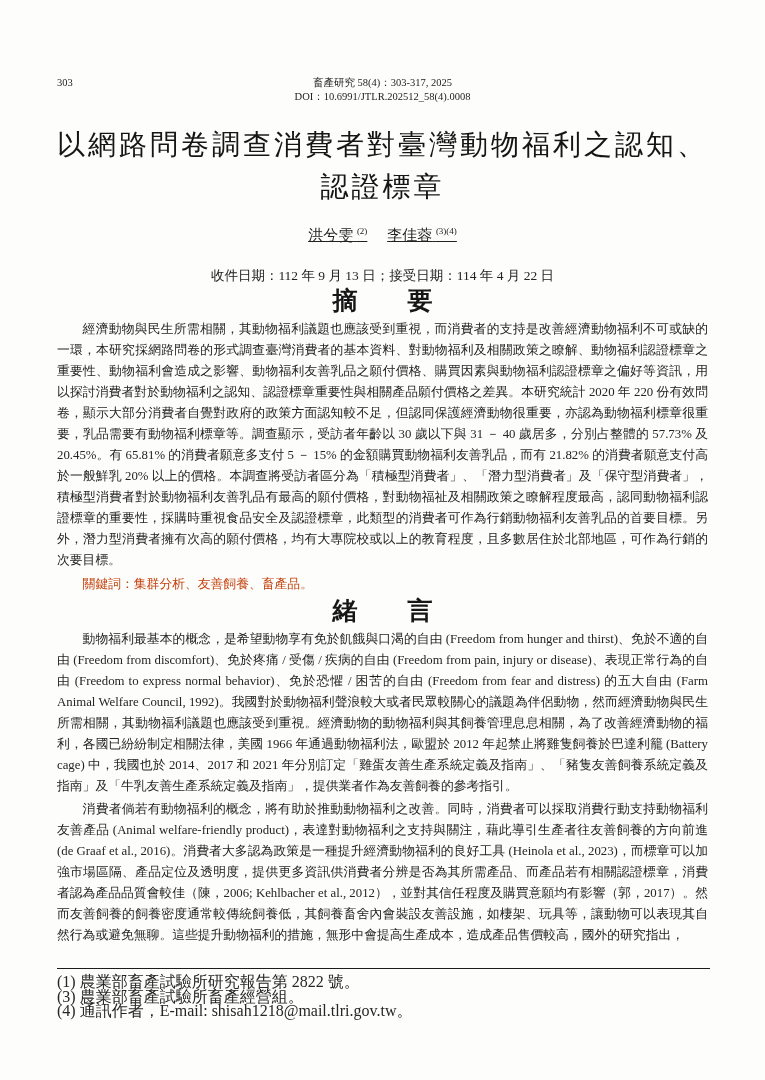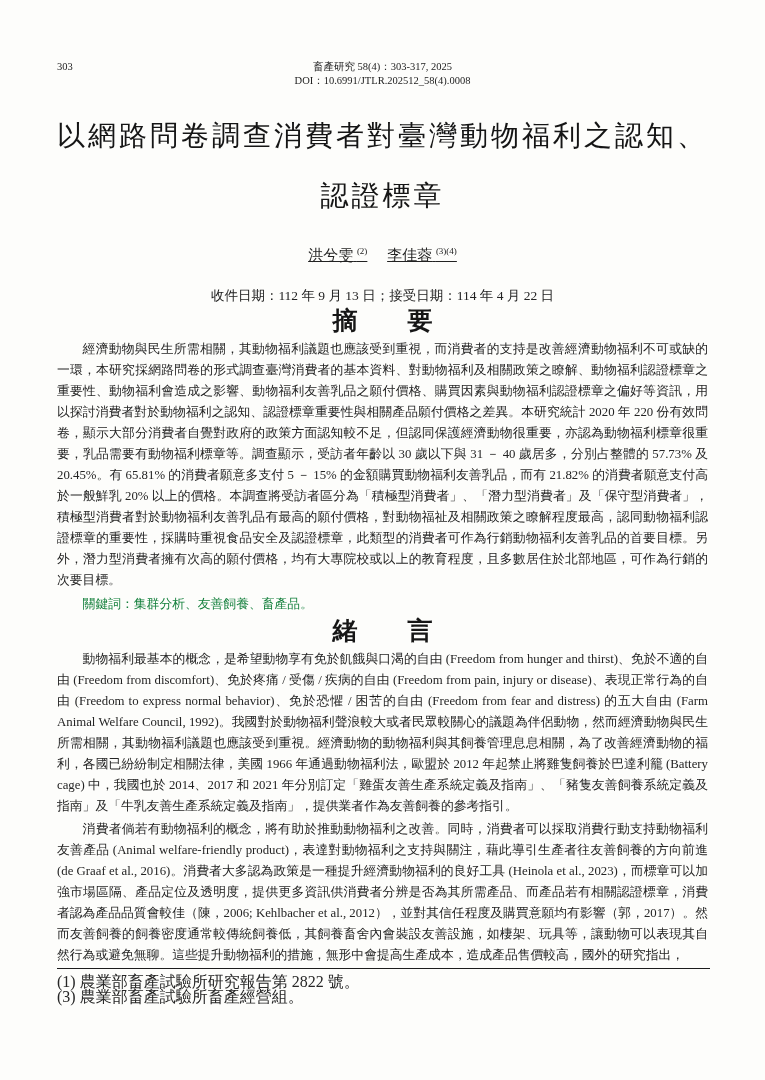--- a/index.html
+++ b/index.html
@@ -8,28 +8,28 @@
     background: #fdfdfb;
     color: #1e1e1e;
     font-family: "Liberation Serif", "DejaVu Serif", serif;
     overflow: hidden;
     position: relative;
   }
   .page {
     position: relative;
     width: 765px; height: 936px;
     box-sizing: border-box;
-    padding: 60px 57px 0 57px;
+    padding: 76px 57px 0 57px;
   }
   
   .header { position: relative; text-align: center; font-size: 10.5px; line-height: 14px; color: #222; }
   .page-number { position: absolute; left: 0; top: 0; font-size: 10.5px; }
   
   .title-block { margin-top: 20px; text-align: center; color: #151515; }
-  .title-line { font-size: 28px; line-height: 60px; letter-spacing: 3px; font-weight: 500; font-family: Liberation Mono, monospace; }
+  .title-line { font-size: 28px; line-height: 42px; letter-spacing: 3px; font-weight: 500; }
   .title-line sup { font-size: 13px; letter-spacing: 0; }
   
   .authors { margin-top: 18px; text-align: center; font-size: 15px; color: #222; }
   .authors .author { margin: 0 8px; text-decoration: underline; }
   .authors sup { font-size: 9px; }
   
   .dates { margin-top: 22px; text-align: center; font-size: 13.5px; color: #222; }
   
   .section-heading {
     text-align: center;
@@ -45,21 +45,21 @@
     line-height: 21px;
     text-align: justify;
     text-indent: 2em;
     color: #242424;
   }
   .keywords {
     margin: 3px 0 0 0;
     font-size: 12.8px;
     line-height: 21px;
     text-indent: 2em;
-    color: #15803d;
+    color: #c2410c;
   }
   
   .footnotes-block {
     position: absolute;
     left: 57px; right: 55px;
     top: 968px;
   }
   .footnote-divider {
     border: none;
     border-top: 1.8px solid #1c1c1c;
@@ -94,15 +94,16 @@
   <p class="keywords">關鍵詞：集群分析、友善飼養、畜產品。</p>
 
   <div class="section-heading">緒　　言</div>
   <p class="body-text">動物福利最基本的概念，是希望動物享有免於飢餓與口渴的自由 (Freedom from hunger and thirst)、免於不適的自由 (Freedom from discomfort)、免於疼痛 / 受傷 / 疾病的自由 (Freedom from pain, injury or disease)、表現正常行為的自由 (Freedom to express normal behavior)、免於恐懼 / 困苦的自由 (Freedom from fear and distress) 的五大自由 (Farm Animal Welfare Council, 1992)。我國對於動物福利聲浪較大或者民眾較關心的議題為伴侶動物，然而經濟動物與民生所需相關，其動物福利議題也應該受到重視。經濟動物的動物福利與其飼養管理息息相關，為了改善經濟動物的福利，各國已紛紛制定相關法律，美國 1966 年通過動物福利法，歐盟於 2012 年起禁止將雞隻飼養於巴達利籠 (Battery cage) 中，我國也於 2014、2017 和 2021 年分別訂定「雞蛋友善生產系統定義及指南」、「豬隻友善飼養系統定義及指南」及「牛乳友善生產系統定義及指南」，提供業者作為友善飼養的參考指引。</p>
   <p class="body-text">消費者倘若有動物福利的概念，將有助於推動動物福利之改善。同時，消費者可以採取消費行動支持動物福利友善產品 (Animal welfare-friendly product)，表達對動物福利之支持與關注，藉此導引生產者往友善飼養的方向前進 (de Graaf et al., 2016)。消費者大多認為政策是一種提升經濟動物福利的良好工具 (Heinola et al., 2023)，而標章可以加強市場區隔、產品定位及透明度，提供更多資訊供消費者分辨是否為其所需產品、而產品若有相關認證標章，消費者認為產品品質會較佳（陳，2006; Kehlbacher et al., 2012），並對其信任程度及購買意願均有影響（郭，2017）。然而友善飼養的飼養密度通常較傳統飼養低，其飼養畜舍內會裝設友善設施，如棲架、玩具等，讓動物可以表現其自然行為或避免無聊。這些提升動物福利的措施，無形中會提高生產成本，造成產品售價較高，國外的研究指出，</p>
 
   <div class="footnotes-block">
     <hr class="footnote-divider">
     <p class="footnote">(1) 農業部畜產試驗所研究報告第 2822 號。</p>
     <p class="footnote">(3) 農業部畜產試驗所畜產經營組。</p>
+    <p class="footnote">(4) 通訊作者，E-mail: shisah1218@mail.tlri.gov.tw。</p>
   </div>
 
 </div>
 
 </body></html>

